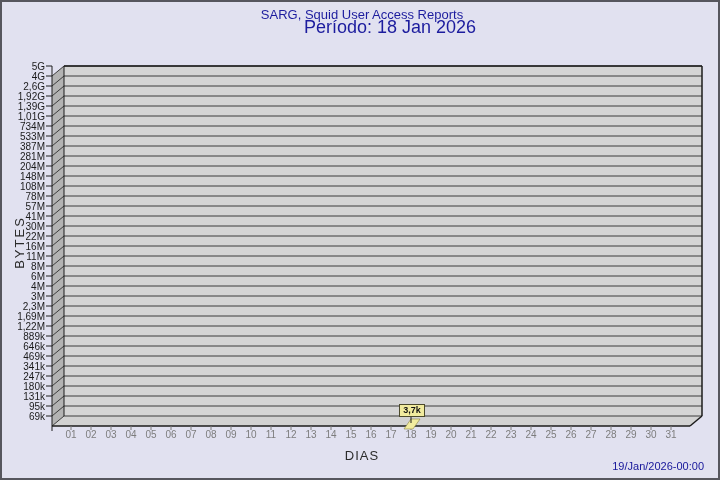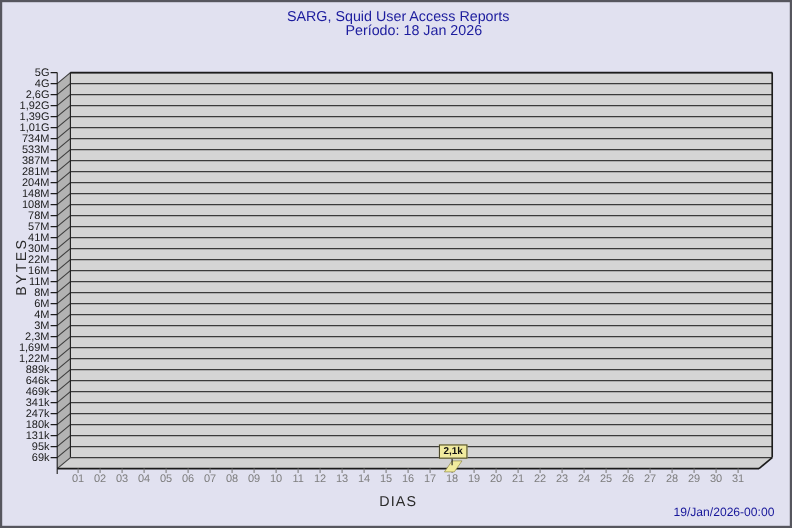--- a/index.html
+++ b/index.html
@@ -9,22 +9,22 @@
     border:2px solid #56565e;
     box-sizing:border-box;
     overflow:hidden;
     font-family:"Liberation Sans","DejaVu Sans",sans-serif;
   }
   .title-line1{
     position:absolute;top:5px;left:0;width:720px;
     text-align:center;font-size:13px;color:#1c1c9e;
   }
   .title-sub{
-    position:absolute;top:19px;left:312px;
-    font-size:13px;line-height:13.5px;color:#1c1c9e;
+    position:absolute;top:19px;left:302px;
+    font-size:18px;line-height:13.5px;color:#1c1c9e;
   }
   .y-axis-title{
     position:absolute;left:-13px;top:233px;width:60px;
     transform:rotate(-90deg);
     font-size:13px;letter-spacing:2px;color:#2b2b2b;text-align:center;
   }
   .x-axis-title{
     position:absolute;top:446px;left:0;width:720px;text-align:center;
     font-size:13px;letter-spacing:1px;color:#2b2b2b;
   }
@@ -268,16 +268,16 @@
       <text x="649" y="436" fill="#7d7d7d" font-size="10" text-anchor="middle" font-family="&quot;Liberation Sans&quot;,&quot;DejaVu Sans&quot;,sans-serif">30</text>
       <line x1="669" y1="424" x2="669" y2="428" stroke="#7d7d7d" stroke-width="1"></line>
       <text x="669" y="436" fill="#7d7d7d" font-size="10" text-anchor="middle" font-family="&quot;Liberation Sans&quot;,&quot;DejaVu Sans&quot;,sans-serif">31</text>
       <polygon points="402,427 411,427 418,417 409,417" fill="#f1eb9e" stroke="#8a8340" stroke-width="0.6"></polygon>
       <line x1="409" y1="414.5" x2="409" y2="421" stroke="#1c1c1c" stroke-width="1"></line>
     </svg>
 
   <div class="y-axis-title">BYTES</div>
   <div class="x-axis-title">DIAS</div>
 
-  <div class="point-tooltip">2,1k</div>
+  <div class="point-tooltip">3,7k</div>
 
   <div class="timestamp">19/Jan/2026-00:00</div>
 </div>
 
 </body></html>

